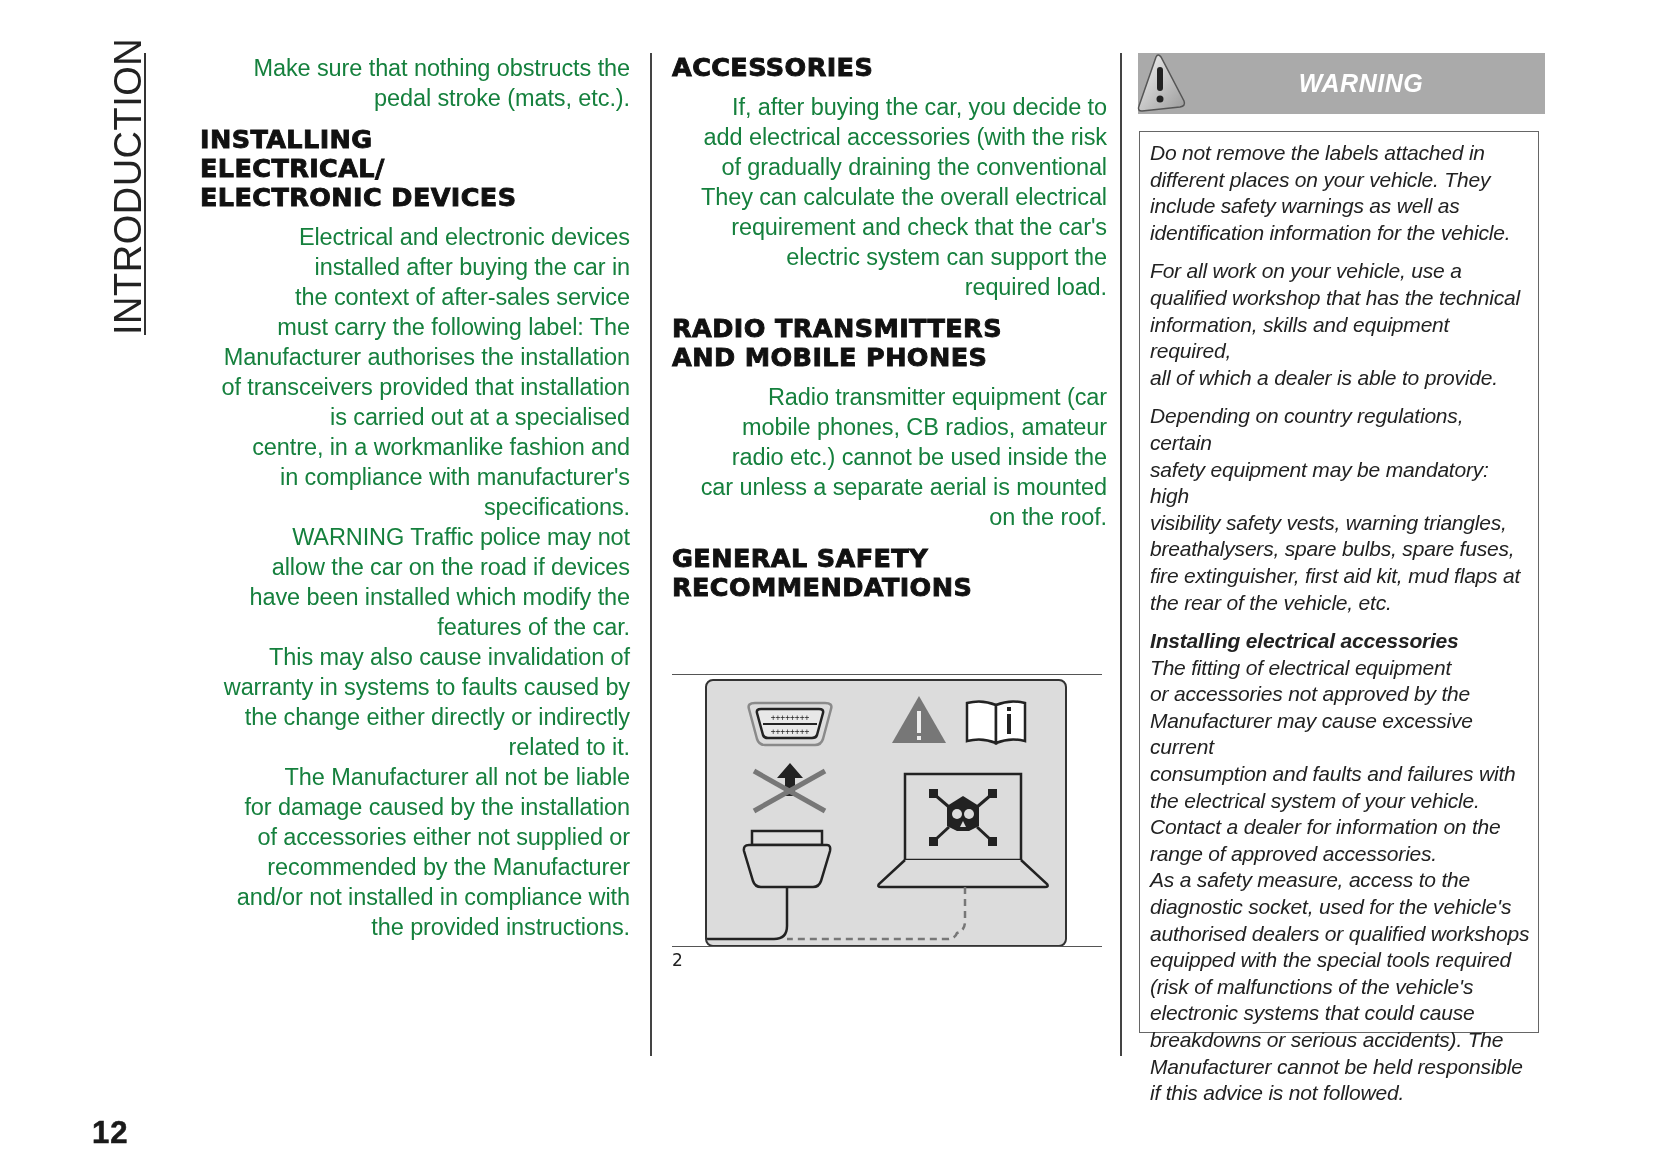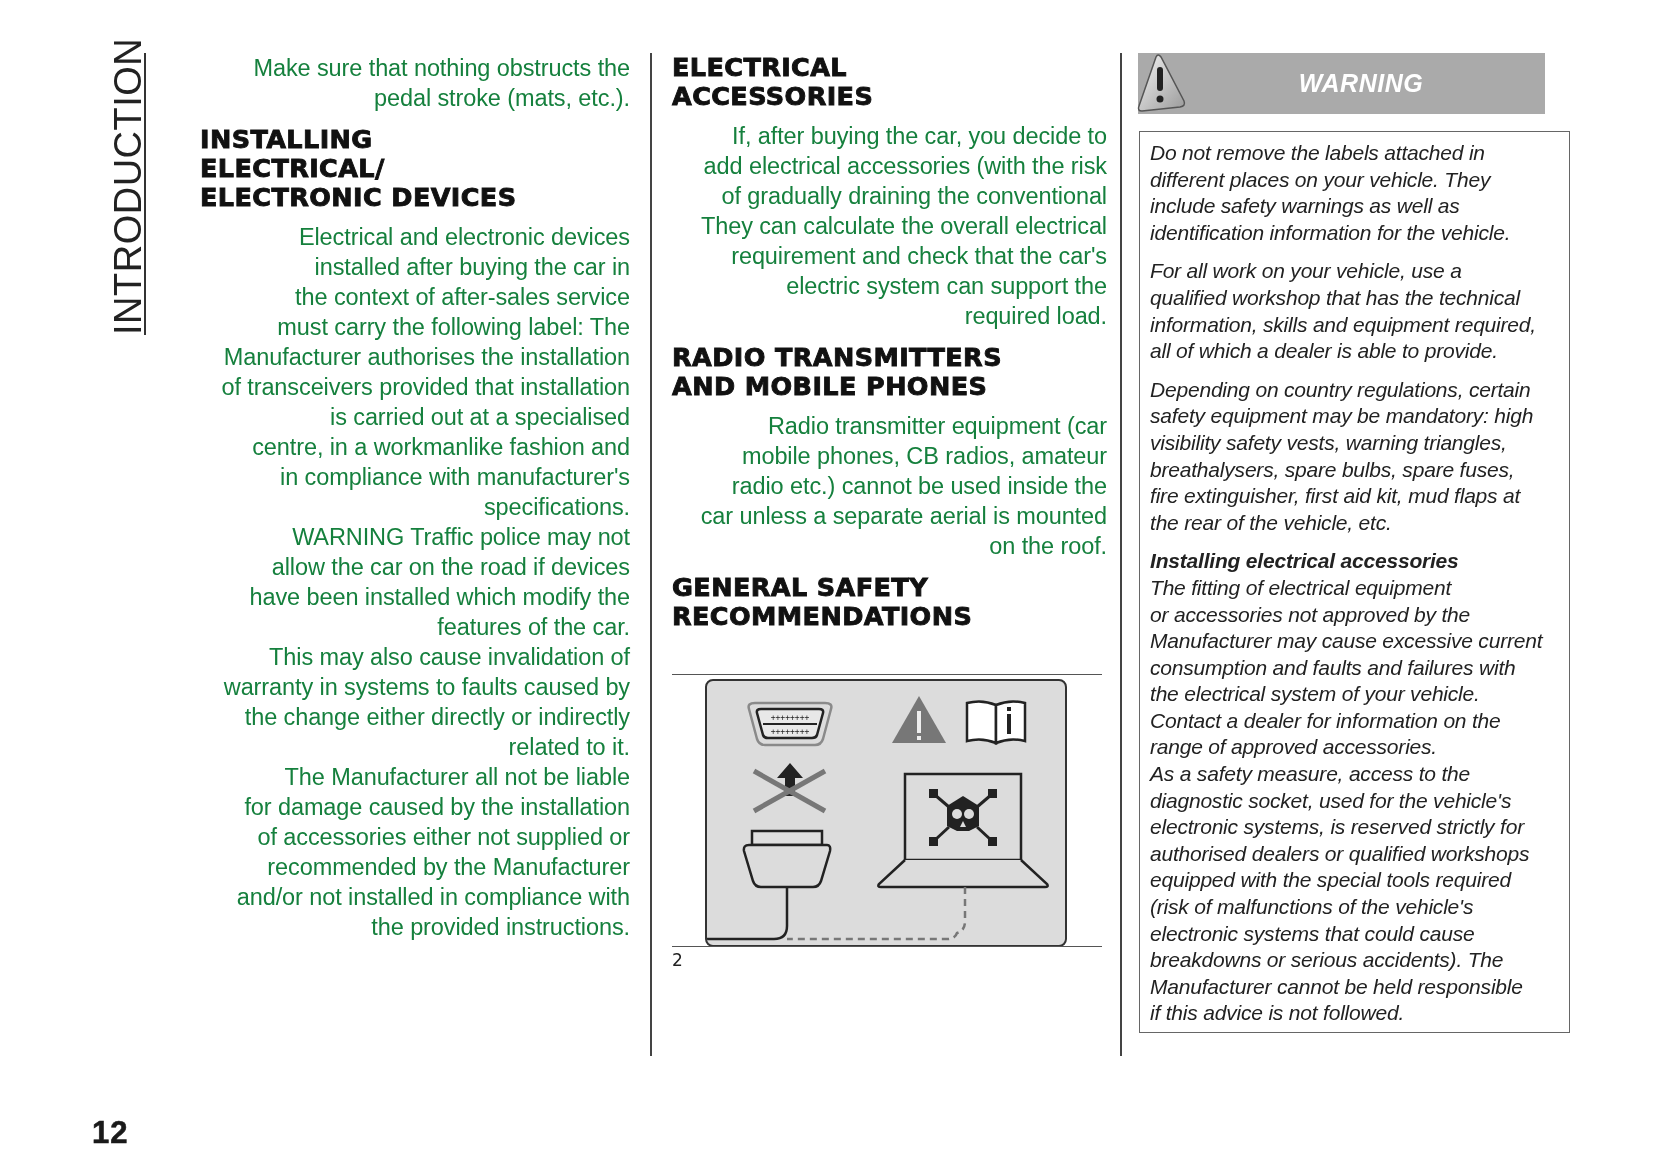--- a/index.html
+++ b/index.html
@@ -43,21 +43,21 @@
       position: absolute; left: 1138px; top: 53px; width: 407px; height: 61px; background: #aaaaaa;
     }
     .warn-head .title {
       position: absolute; left: 0; right: 0; top: 0; height: 61px; line-height: 61px;
       text-align: center; padding-left: 39px;
       color: #ffffff; font-weight: 700; font-style: italic; font-size: 25px; letter-spacing: 0.5px;
     }
     .warn-head .tri { position: absolute; left: -4px; top: -2px; width: 56px; height: 62px; }
 
     .warn-box {
-      position: absolute; left: 1139px; top: 131px; width: 431px; height: 902px;
+      position: absolute; left: 1139px; top: 131px; width: 400px; height: 902px;
       border: 1.5px solid #666; padding: 8px 8px 8px 10px;
     }
     .warn-box .wtext { font-style: italic; font-size: 21px; line-height: 26.6px; color: #222; letter-spacing: -0.2px; }
     .warn-box .wtext p { margin: 0; }
     .warn-box .wgap { height: 12px; }
     .warn-box .wsub { font-weight: 700; }
 
     .page-num {
       position: absolute; left: 92px; top: 1115px; font-family: Liberation Sans, sans-serif; font-weight: 900;
       font-size: 31px; color: #1a1a1a; -webkit-text-stroke: 0.6px #1a1a1a; letter-spacing: 1px;
@@ -109,21 +109,20 @@
     <p>for damage caused by the installation</p>
     <p>of accessories either not supplied or</p>
     <p>recommended by the Manufacturer</p>
     <p>and/or not installed in compliance with</p>
     <p>the provided instructions.</p>
   </div>
 </div>
 
 <div class="col col2">
   <div class="heading">
-    <div>ELECTRICAL</div>
     <div>ACCESSORIES</div>
   </div>
   <div class="gap-s"></div>
   <div class="body-text">
     <p>If, after buying the car, you decide to</p>
     <p>add electrical accessories (with the risk</p>
     <p>of gradually draining the conventional</p>
     <p>They can calculate the overall electrical</p>
     <p>requirement and check that the car's</p>
     <p>electric system can support the</p>
@@ -251,21 +250,20 @@
     <p class="wsub">Installing electrical accessories</p>
     <p>The fitting of electrical equipment</p>
     <p>or accessories not approved by the</p>
     <p>Manufacturer may cause excessive current</p>
     <p>consumption and faults and failures with</p>
     <p>the electrical system of your vehicle.</p>
     <p>Contact a dealer for information on the</p>
     <p>range of approved accessories.</p>
     <p>As a safety measure, access to the</p>
     <p>diagnostic socket, used for the vehicle's</p>
-    <p>electronic systems, is reserved strictly for</p>
     <p>authorised dealers or qualified workshops</p>
     <p>equipped with the special tools required</p>
     <p>(risk of malfunctions of the vehicle's</p>
     <p>electronic systems that could cause</p>
     <p>breakdowns or serious accidents). The</p>
     <p>Manufacturer cannot be held responsible</p>
     <p>if this advice is not followed.</p>
   </div>
 </div>
 

